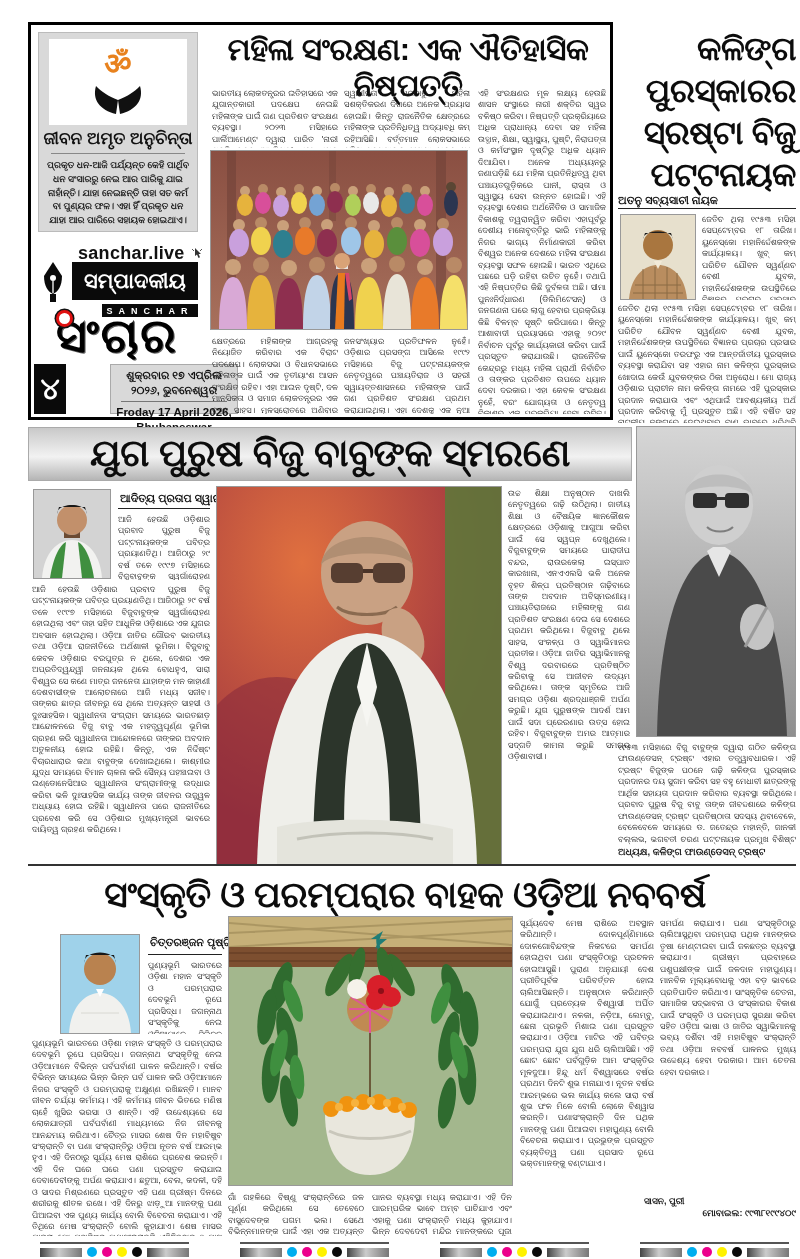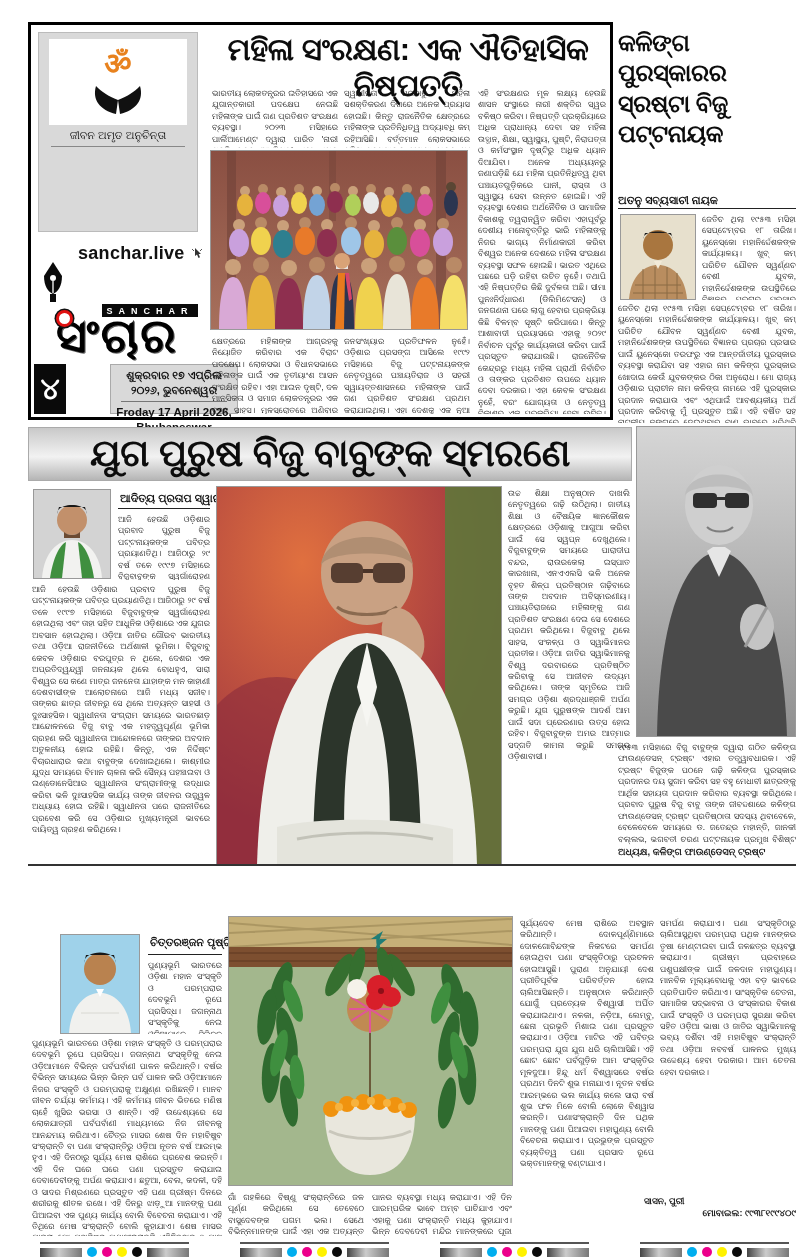--- a/index.html
+++ b/index.html
@@ -10,21 +10,21 @@
             word-break:break-word;}
   .headline{font-weight:800;color:#0c0c0c;letter-spacing:-.5px;}
   .byline{font-weight:bold;font-size:11px;color:#111;}
   .rule{background:#222;height:1px;}
   .photo-frame{border:1px solid #999;box-sizing:border-box;overflow:hidden;background:#ddd;}
   svg{display:block;}
   
   .topbox{border:3px solid #000;box-sizing:border-box;background:#fff;}
   .quote-card{background:#d9d9d9;border:1px solid #bbb;box-sizing:border-box;text-align:center;}
   .quote-logo{background:#ffffff;margin:6px 10px 2px 10px;display:flex;align-items:center;justify-content:center;}
-  .quote-title{font-weight:normal;font-size:11px;margin-top:4px;color:#111;}
+  .quote-title{font-weight:bold;font-size:17px;margin-top:4px;color:#111;}
   .quote-divider{height:1px;background:#888;margin:4px 12px;}
   .quote-body{font-size:9.2px;font-weight:bold;line-height:1.5;padding:1px 8px;color:#222;text-align:center;}
   .site-row{font-weight:800;font-size:18px;color:#111;letter-spacing:.3px;display:flex;align-items:center;gap:4px;}
   .ed-box{background:#0a0a0a;color:#fff;font-weight:800;font-size:21px;display:flex;align-items:center;justify-content:center;}
   .brand-bar{background:#0a0a0a;color:#fff;font-weight:bold;font-size:9px;letter-spacing:6px;
              display:flex;align-items:center;justify-content:center;}
   .brand-od{font-weight:800;font-size:47px;color:#000000;letter-spacing:2px;line-height:1;
             text-shadow:1px 1px 0 #666;}
   .red-dot{width:11px;height:11px;border:3px solid #e01010;border-radius:50%;background:#fff;
            box-shadow:0 0 0 1.5px #111;}
@@ -52,40 +52,42 @@
   <div class="abs quote-card" style="left:38px;top:32px;width:160px;height:200px;">
     <div class="quote-logo" style="height:86px;">
       <svg width="64" height="76" viewBox="0 0 64 76">
         <text x="32" y="30" text-anchor="middle" font-size="30" fill="#e8821e" font-weight="bold">ॐ</text>
         <path d="M10 42 C6 56 14 66 30 70 L32 56 C22 52 16 48 10 42 Z" fill="#111"></path>
         <path d="M54 42 C58 56 50 66 34 70 L32 56 C42 52 48 48 54 42 Z" fill="#111"></path>
       </svg>
     </div>
     <div class="quote-title">ଜୀବନ ଅମୃତ ଅନୁଚିନ୍ତା</div>
     <div class="quote-divider"></div>
+    <div class="quote-body">ପ୍ରକୃତ ଧନ-ଆଜି ପର୍ଯ୍ୟନ୍ତ କେହି ପାର୍ଥିବ ଧନ ସଂସାରରୁ ନେଇ ଆର ପାରିକୁ ଯାଇ ନାହାଁନ୍ତି। ଯାହା ନେଇଛନ୍ତି ତାହା ସତ କର୍ମ ବା ପୁଣ୍ୟର ଫଳ। ଏହା ହିଁ ପ୍ରକୃତ ଧନ ଯାହା ଆର ପାରିରେ ସହାୟକ ହୋଇଥାଏ।</div>
   </div>
 
   <div class="abs site-row" style="left:78px;top:243px;">
     <span>sanchar.live</span>
     <span>
       <svg width="16" height="16" viewBox="0 0 16 16">
         <path d="M6 2 L6 10 L8 8.5 L9.5 12 L11 11.3 L9.6 8 L12 8 Z" fill="#333"></path>
         <path d="M3 3 L5 5 M13 3 L11 5" stroke="#555" stroke-width="1"></path>
       </svg>
     </span>
   </div>
 
   <div class="abs" style="left:36px;top:260px;width:34px;height:44px;">
     <svg width="34" height="44" viewBox="0 0 34 44">
       <path d="M17 2 L26 16 C26 26 22 32 17 34 C12 32 8 26 8 16 Z" fill="#0a0a0a"></path>
       <circle cx="17" cy="18" r="3" fill="#fff"></circle>
       <path d="M17 21 L17 33" stroke="#fff" stroke-width="1.3"></path>
       <rect x="14" y="34" width="6" height="8" fill="#0a0a0a"></rect>
     </svg>
   </div>
+  <div class="abs ed-box" style="left:72px;top:262px;width:126px;height:38px;">ସମ୍ପାଦକୀୟ</div>
 
   <div class="abs brand-bar" style="left:102px;top:304px;width:96px;height:13px;">SANCHAR</div>
   <div class="abs brand-od" style="left:32px;top:312px;width:170px;text-align:center;">ସଂଚାର</div>
   <div class="abs red-dot" style="left:56px;top:310px;"></div>
 
   <div class="abs pgnum-box" style="left:34px;top:364px;width:32px;height:50px;">୪</div>
   <div class="abs date-box" style="left:70px;top:364px;width:128px;height:50px;margin-left:40px;">
     <div>ଶୁକ୍ରବାର ୧୭ ଏପ୍ରିଲ</div>
     <div>୨୦୨୬, ଭୁବନେଶ୍ୱର</div>
     <div class="date-sep"></div>
@@ -184,21 +186,21 @@
           <path d="M200 178 C200 140 206 126 214 126 C222 126 228 140 228 178 Z" fill="#e87a2a"></path>
         <circle cx="243" cy="114" r="8" fill="#b98a66"></circle>
           <path d="M229 178 C229 140 235 124 243 124 C251 124 256 140 256 178 Z" fill="#f5e06a"></path>
       </g>
     </svg>
   </div>
 
   <div class="abs body-txt" style="left:212px;top:336px;width:126px;height:78px;">କ୍ଷେତ୍ରରେ ମହିଳାଙ୍କ ଆଗ୍ରହକୁ ନିୟୋଜିତ କରିବାର ଏକ ବିରାଟ ପଦକ୍ଷେପ। ଲୋକସଭା ଓ ବିଧାନସଭାରେ ମହିଳାଙ୍କ ପାଇଁ ଏକ ତୃତୀୟାଂଶ ଆସନ ସଂରକ୍ଷିତ ରହିବ। ଏହା ଆଇନ ଦୃଷ୍ଟି, ଦଳ ମାନସିକତା ଓ ସମାଜ ଲୋକତନ୍ତ୍ରର ଏକ ବୃହତ ସାହସ। ମୂଳସ୍ରୋତରେ ଅଣିବାର ଏକ ଐତିହାସିକ ନିଷ୍ପତ୍ତି ବୋଲି କହିଲେ ଅତ୍ୟୁକ୍ତି ହେବ ନାହିଁ।</div>
   <div class="abs body-txt" style="left:344px;top:336px;width:126px;height:78px;">ଜନସଂଖ୍ୟାର ପ୍ରତିଫଳନ ନୁହେଁ। ଓଡ଼ିଶାର ପ୍ରସଙ୍ଗ ଆସିଲେ ୧୯୯୨ ମସିହାରେ ବିଜୁ ପଟ୍ଟନାୟକଙ୍କ ନେତୃତ୍ୱରେ ପଞ୍ଚାୟତିରାଜ ଓ ସହରୀ ସ୍ୱାୟତ୍ତଶାସନରେ ମହିଳାଙ୍କ ପାଇଁ ଗଣ ପ୍ରତିଶତ ସଂରକ୍ଷଣ ପ୍ରଥମ କରାଯାଇଥିଲା। ଏହା ଦେଶକୁ ଏକ ନୂଆ ଦିଗ ଦେଖାଇଲା। ଓଡ଼ିଶାର ମହିଳାମାନଙ୍କ ପାଇଁ ନୂଆ ଦ୍ୱାର ଖୋଲିବ।</div>
 
-  <div class="abs headline" style="left:618px;top:28px;width:178px;height:160px;font-size:24px;line-height:1.27;text-align:left;">କଳିଙ୍ଗ ପୁରସ୍କାରର ସ୍ରଷ୍ଟା ବିଜୁ ପଟ୍ଟନାୟକ</div>
+  <div class="abs headline" style="left:618px;top:28px;width:178px;height:160px;font-size:33px;line-height:1.27;text-align:right;">କଳିଙ୍ଗ ପୁରସ୍କାରର ସ୍ରଷ୍ଟା ବିଜୁ ପଟ୍ଟନାୟକ</div>
   <div class="abs byline" style="left:618px;top:194px;width:178px;">ଅତନୁ ସବ୍ୟସାଚୀ ନାୟକ</div>
   <div class="abs rule" style="left:618px;top:208px;width:178px;"></div>
 
   <div class="abs photo-frame" style="left:620px;top:214px;width:76px;height:86px;">
     <svg width="74" height="84" viewBox="0 0 74 84">
       <rect width="74" height="84" fill="#e7e0cd"></rect>
       <circle cx="37" cy="30" r="15" fill="#a9763f"></circle>
       <path d="M22 24 C22 14 52 14 52 24 L50 18 L24 18 Z" fill="#1c1c1c"></path>
       <path d="M8 84 C10 60 24 50 37 50 C50 50 64 60 66 84 Z" fill="#b98d5f"></path>
       <path d="M14 70 H60 M12 78 H62 M22 54 V84 M34 52 V84 M46 52 V84 M56 58 V84" stroke="#8a6a44" stroke-width="1"></path>
@@ -281,20 +283,21 @@
       <path d="M150 156 L140 200 L150 240 L160 200 Z" fill="#f6f6f2"></path>
       <path d="M60 340 C100 330 190 330 236 342 L236 378 L60 378 Z" fill="#e4e4dc"></path>
       <path d="M80 352 C120 344 180 344 216 352" stroke="#c2c2b8" stroke-width="3" fill="none"></path>
     </svg>
   </div>
 
   <div class="abs body-txt" style="left:508px;top:488px;width:122px;height:372px;">ଉଚ୍ଚ ଶିକ୍ଷା ଅନୁଷ୍ଠାନ ଦାଖଲି ନେତୃତ୍ୱରେ ଗଢ଼ି ଉଠିଥିଲା। ଜାତୀୟ ଶିକ୍ଷା ଓ ବୈଷୟିକ ଜ୍ଞାନକୌଶଳ କ୍ଷେତ୍ରରେ ଓଡ଼ିଶାକୁ ଆଗୁଆ କରିବା ପାଇଁ ସେ ସ୍ୱପ୍ନ ଦେଖୁଥିଲେ। ବିଜୁବାବୁଙ୍କ ସମୟରେ ପାରାଦୀପ ବନ୍ଦର, ରାଉରକେଲା ଇସ୍ପାତ କାରଖାନା, ଏନଏଏଲସି ଭଳି ଅନେକ ବୃହତ ଶିଳ୍ପ ପ୍ରତିଷ୍ଠାନ ଗଢ଼ିବାରେ ତାଙ୍କ ଅବଦାନ ଅବିସ୍ମରଣୀୟ। ପଞ୍ଚାୟତିରାଜରେ ମହିଳାଙ୍କୁ ଗଣ ପ୍ରତିଶତ ସଂରକ୍ଷଣ ଦେଇ ସେ ଦେଶରେ ପ୍ରଥମ କରିଥିଲେ। ବିଜୁବାବୁ ଥିଲେ ସାହସ, ସଂକଳ୍ପ ଓ ସ୍ୱାଭିମାନର ପ୍ରତୀକ। ଓଡ଼ିଆ ଜାତିର ସ୍ୱାଭିମାନକୁ ବିଶ୍ୱ ଦରବାରରେ ପ୍ରତିଷ୍ଠିତ କରିବାକୁ ସେ ଆଜୀବନ ଉଦ୍ୟମ କରିଥିଲେ। ତାଙ୍କ ସ୍ମୃତିରେ ଆଜି ସମଗ୍ର ଓଡ଼ିଶା ଶ୍ରଦ୍ଧାଞ୍ଜଳି ଅର୍ପଣ କରୁଛି। ଯୁଗ ପୁରୁଷଙ୍କ ଆଦର୍ଶ ଆମ ପାଇଁ ସଦା ପ୍ରେରଣାର ଉତ୍ସ ହୋଇ ରହିବ। ବିଜୁବାବୁଙ୍କ ଅମର ଆତ୍ମାର ସଦ୍‌ଗତି କାମନା କରୁଛି ସମଗ୍ର ଓଡ଼ିଶାବାସୀ।</div>
 
   <div class="abs" style="left:28px;top:864px;width:768px;height:2px;background:#333;"></div>
 
+  <div class="abs headline" style="left:60px;top:874px;width:690px;height:50px;font-size:36px;text-align:center;">ସଂସ୍କୃତି ଓ ପରମ୍ପରାର ବାହକ ଓଡ଼ିଆ ନବବର୍ଷ</div>
 
   <div class="abs photo-frame" style="left:60px;top:934px;width:80px;height:100px;">
     <svg width="78" height="98" viewBox="0 0 78 98">
       <rect width="78" height="98" fill="#9fd2ea"></rect>
       <circle cx="39" cy="34" r="16" fill="#b9824f"></circle>
       <path d="M23 28 C23 14 55 14 55 28 L53 20 L25 20 Z" fill="#171717"></path>
       <path d="M8 98 C10 70 25 58 39 58 C53 58 68 70 70 98 Z" fill="#f1f1ee"></path>
       <path d="M35 54 L39 62 L43 54 Z" fill="#fff"></path>
       <path d="M20 78 H58" stroke="#d8d8d2" stroke-width="1"></path>
     </svg>

